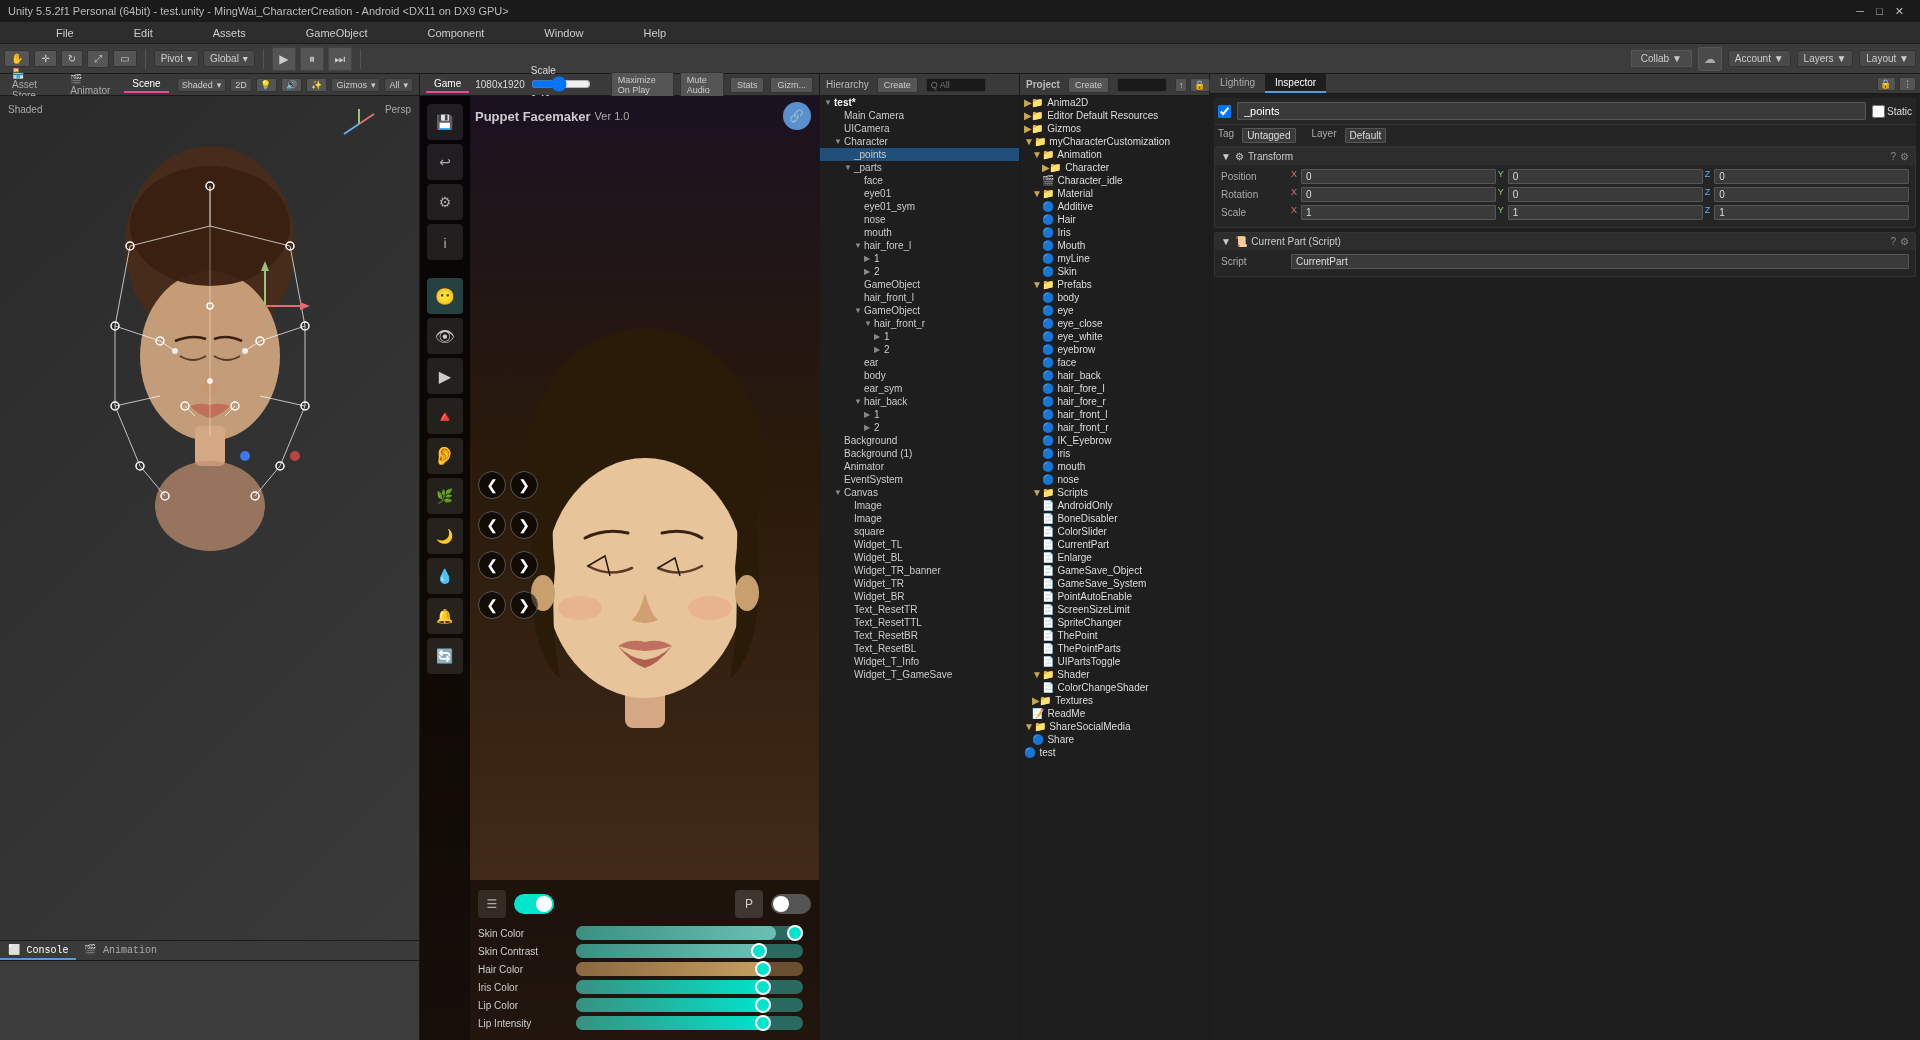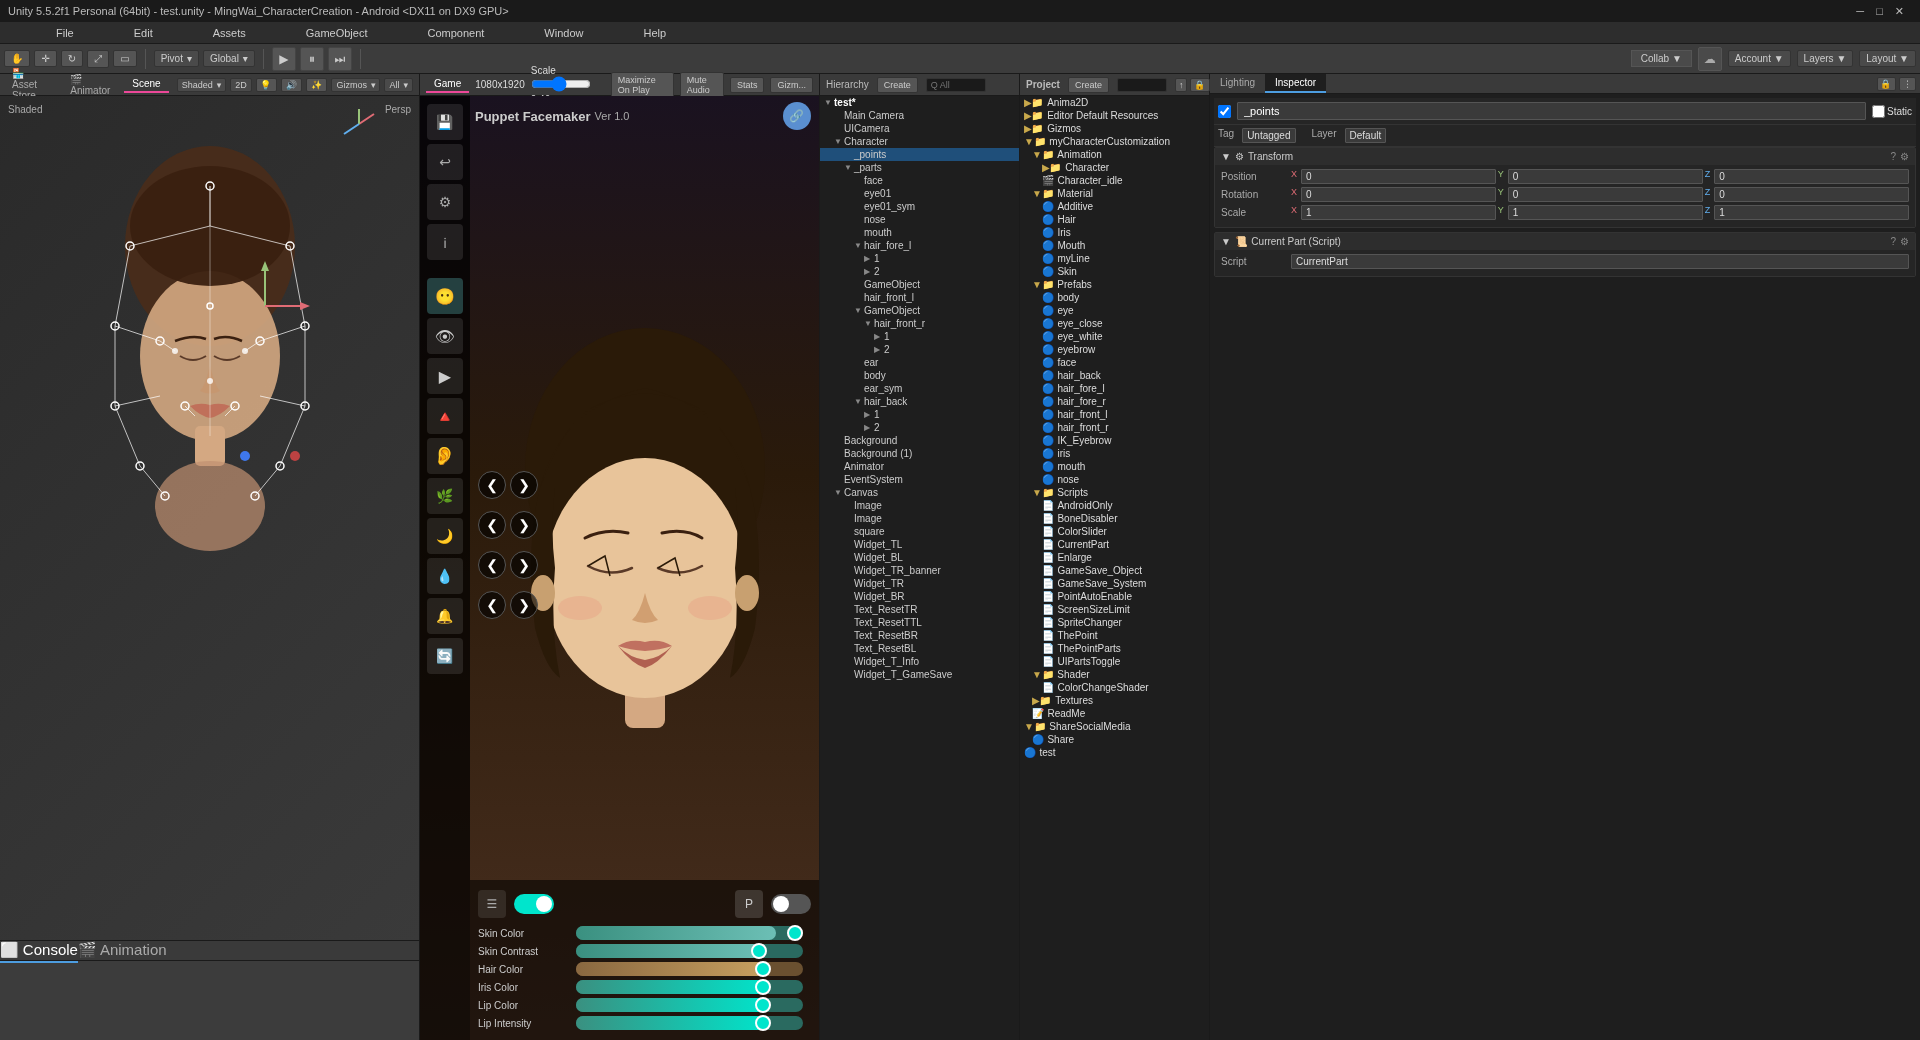--- a/index.html
+++ b/index.html
@@ -30,21 +30,21 @@
     .panel-tab { padding: 2px 8px; cursor: pointer; color: #aaa; border-bottom: 2px solid transparent; }
     .panel-tab.active { color: #fff; border-bottom: 2px solid #ec4899; }
     .scene-viewport { flex: 1; background: #1a1a1a; position: relative; overflow: hidden; }
     .scene-3d { width: 100%; height: 100%; background: linear-gradient(135deg, #2a2a2a 0%, #3a3a3a 100%); position: relative; }
     .scene-label { position: absolute; right: 8px; top: 8px; color: #aaa; font-size: 10px; }
     .scene-shading { position: absolute; top: 8px; left: 8px; color: #aaa; font-size: 10px; }
 
     
     #bottom-panel { height: 100px; border-top: 1px solid #1a1a1a; display: flex; flex-direction: column; }
     .bottom-tabs { display: flex; background: #3a3a3a; height: 20px; align-items: center; border-bottom: 1px solid #1a1a1a; }
-    .bottom-tab { padding: 2px 0; font-size: 15px; cursor: pointer; color: #aaa; border-bottom: 2px solid transparent; }
+    .bottom-tab { padding: 2px 8px; font-size: 10px; cursor: pointer; color: #aaa; border-bottom: 2px solid transparent; font-family: Liberation Mono, monospace; }
     .bottom-tab.active { color: #fff; border-bottom: 2px solid #4d9de0; }
     .bottom-content { background: #1e1e1e; flex: 1; padding: 4px; display: flex; align-items: center; gap: 6px; }
     .bottom-btn { background: #555; border: 1px solid #333; color: #ccc; padding: 2px 8px; font-size: 10px; cursor: pointer; border-radius: 2px; }
 
     
     #game-panel { width: 400px; display: flex; flex-direction: column; border-right: 1px solid #1a1a1a; }
     .game-header { background: #3a3a3a; height: 22px; display: flex; align-items: center; padding: 0 6px; border-bottom: 1px solid #1a1a1a; gap: 6px; font-size: 10px; }
     .game-viewport { flex: 1; background: #1a1a1a; position: relative; overflow: hidden; }
 
     

